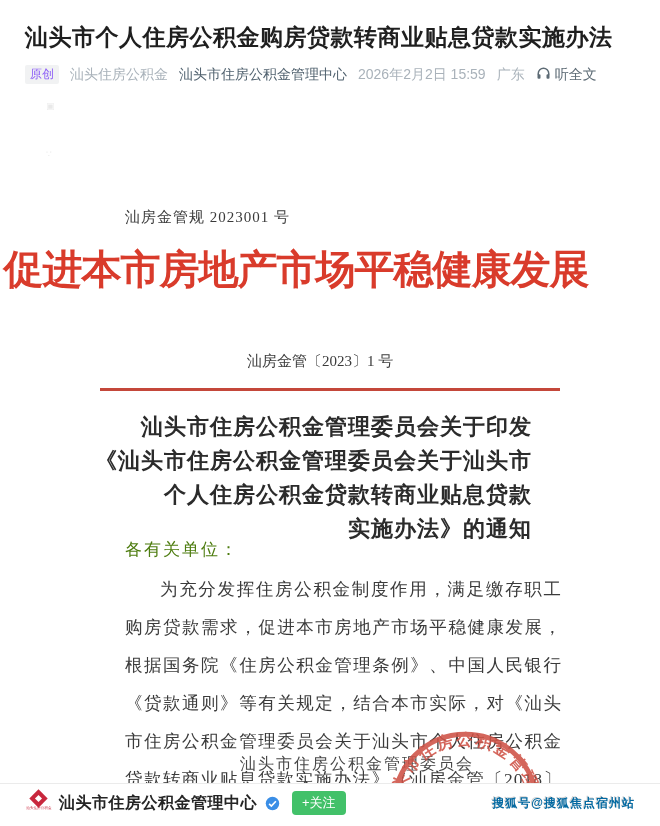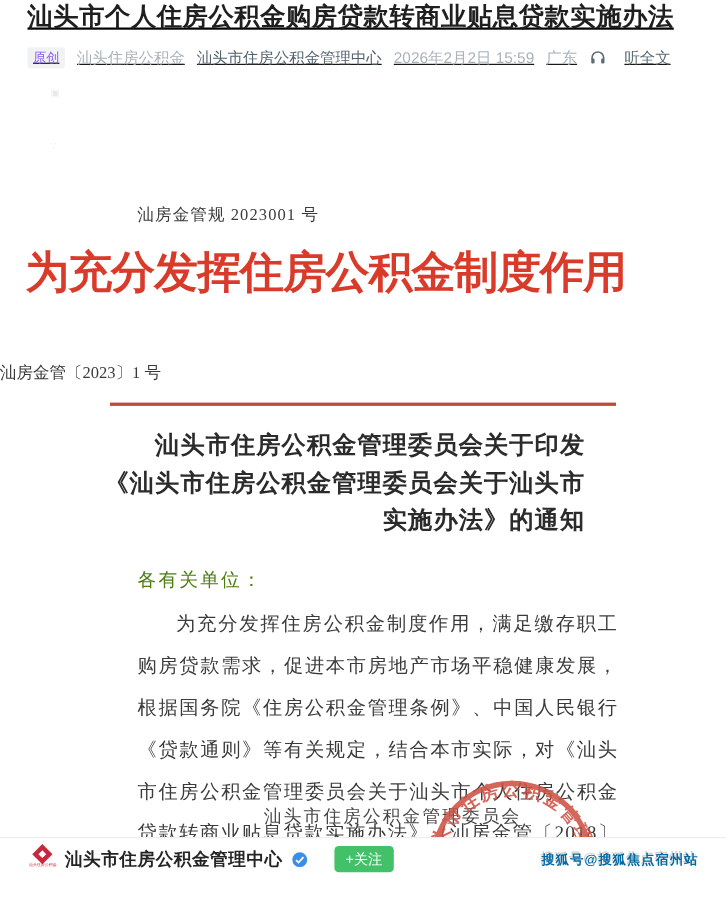--- a/index.html
+++ b/index.html
@@ -1,54 +1,54 @@
 <!DOCTYPE html>
 <html><head>
 <meta charset="utf-8">
 <style>
   html,body{margin:0;padding:0;background:#fff;}
   .page{position:relative;width:660px;height:826px;background:#fff;overflow:hidden;
         font-family:"Liberation Sans","DejaVu Sans",sans-serif;}
 
   
-  .article-header{padding:0 25px 0 25px;text-decoration:underline;}
+  .article-header{padding:22px 25px 0 25px;}
   .article-title{font-size:23px;font-weight:bold;color:#1f1f1f;line-height:1.35;margin:0 0 12px 0;letter-spacing:.5px;}
   .meta-row{display:flex;align-items:center;gap:11px;font-size:14px;color:#a9b2ba;white-space:nowrap;}
   .origin-badge{background:#f1f2f3;color:#8b5cf6;font-size:12px;padding:1px 5px;border-radius:2px;}
   .account-link{color:#51626f;}
-  .listen{display:flex;align-items:center;gap:17px;color:#5d6b75;}
+  .listen{display:flex;gap:4px;color:#5d6b75;}
 
   
   .doc{position:relative;width:592px;height:697px;margin-top:2px;background:#fff;overflow:hidden;
        font-family:"Liberation Serif","DejaVu Serif",serif;}
   .artifact{position:absolute;opacity:.18;color:#8a8a8a;font-size:9px;line-height:9px;}
   .doc-number-top{position:absolute;left:125px;top:122px;font-size:15px;color:#3a3a3a;letter-spacing:1px;}
   .red-header{position:absolute;left:0;right:0;top:156px;text-align:center;font-size:40px;font-weight:bold;
               color:#d93b2b;letter-spacing:-1px;white-space:nowrap;}
-  .doc-number-center{position:absolute;left:0;right:0;top:266px;font-size:15px;color:#3a3a3a;}
+  .doc-number-center{position:absolute;left:0;right:0;top:266px;text-align:center;font-size:15px;color:#3a3a3a;padding-left:48px;}
   .red-line{position:absolute;left:100px;top:302px;width:460px;height:3px;background:#c4473a;}
   .doc-title{position:absolute;left:60px;right:60px;top:324px;text-align:right;font-size:22px;font-weight:bold;
              color:#2b2b2b;line-height:34px;letter-spacing:1px;}
   .salutation{position:absolute;left:125px;top:452px;font-size:17px;color:#4d7c0f;letter-spacing:2px;}
   .doc-body{position:absolute;left:125px;top:484px;width:437px;font-size:17.5px;color:#3b3b3b;
             line-height:38px;text-indent:2em;text-align:justify;letter-spacing:1px;}
   .signature{position:absolute;right:118px;top:668px;font-size:16px;color:#474747;letter-spacing:2px;}
   .seal{position:absolute;left:388px;top:642px;opacity:.88;}
 
   
   .divider{height:1px;background:#ebebeb;margin:0 0 0 0;}
   .page-footer{display:flex;align-items:center;height:38px;padding:0 25px;gap:8px;}
   .pf-logo{width:26px;height:26px;position:relative;flex:0 0 auto;text-align:center;}
   .pf-diamond{width:13px;height:13px;margin:2px auto 0 auto;background:#c8273d;transform:rotate(45deg);
               box-shadow:inset 0 0 0 2px #fff inset;position:relative;}
   .pf-diamond::after{content:"";position:absolute;left:4px;top:4px;width:5px;height:5px;background:#fff;}
   .pf-caption{font-size:4px;color:#c8273d;line-height:5px;white-space:nowrap;transform:scale(.9);}
   .pf-name{font-size:16px;font-weight:bold;color:#252525;letter-spacing:.5px;}
   .follow-btn{background:#42c169;color:#fff;font-size:13px;border:none;border-radius:4px;
-              padding:3px 10px;margin-left:16px;cursor:pointer;}
+              padding:3px 10px;margin-left:4px;cursor:pointer;}
   .watermark{margin-left:auto;font-size:12px;font-weight:bold;color:#0369a1;letter-spacing:1px;
              text-shadow:1px 1px 0 rgba(255,255,255,.75),-1px -1px 0 rgba(120,120,120,.35);white-space:nowrap;}
 </style>
 </head>
 <body>
 
 <div class="page">
 
   <div class="article-header">
     <h1 class="article-title">汕头市个人住房公积金购房贷款转商业贴息贷款实施办法</h1>
@@ -67,27 +67,28 @@
         <span>听全文</span>
       </span>
     </div>
   </div>
 
   <div class="doc">
     <span class="artifact" style="left:46px;top:16px;">▣</span>
     <span class="artifact" style="left:46px;top:64px;">∵</span>
 
     <div class="doc-number-top">汕房金管规 2023001 号</div>
-    <div class="red-header">为充分发挥住房公积金制度作用</div>
+    <div class="red-header">促进本市房地产市场平稳健康发展</div>
     <div class="doc-number-center">汕房金管〔2023〕1 号</div>
     <div class="red-line"></div>
 
     <div class="doc-title">
       <div>汕头市住房公积金管理委员会关于印发</div>
       <div>《汕头市住房公积金管理委员会关于汕头市</div>
+      <div>个人住房公积金贷款转商业贴息贷款</div>
       <div>实施办法》的通知</div>
     </div>
 
     <div class="salutation">各有关单位：</div>
     <div class="doc-body">为充分发挥住房公积金制度作用，满足缴存职工购房贷款需求，促进本市房地产市场平稳健康发展，根据国务院《住房公积金管理条例》、中国人民银行《贷款通则》等有关规定，结合本市实际，对《汕头市住房公积金管理委员会关于汕头市个人住房公积金贷款转商业贴息贷款实施办法》（汕房金管〔2018〕6 号）部分内容重新修订，现印发给你们，请遵照执行。</div>
     <div class="signature">汕头市住房公积金管理委员会</div>
 
     <svg class="seal" width="155" height="155" viewBox="0 0 100 100">
       <defs>
           <path id="sealArc" d="M 9,62 A 42,42 0 1 1 91,62" fill="none"></path>

